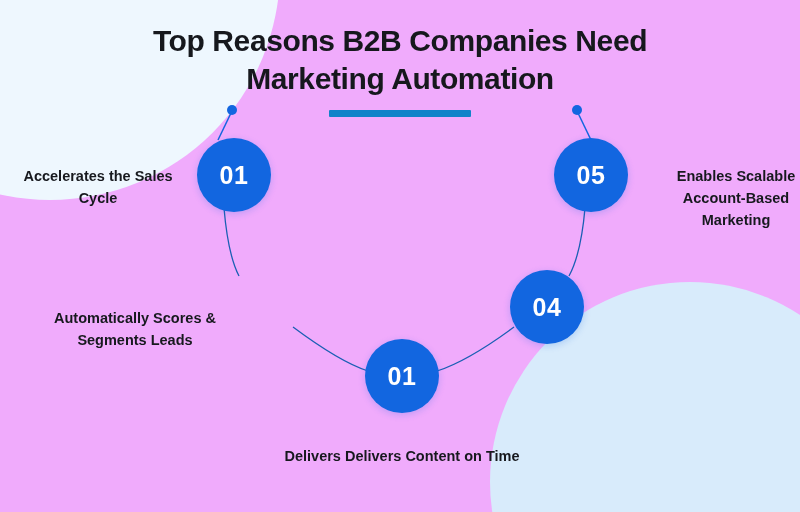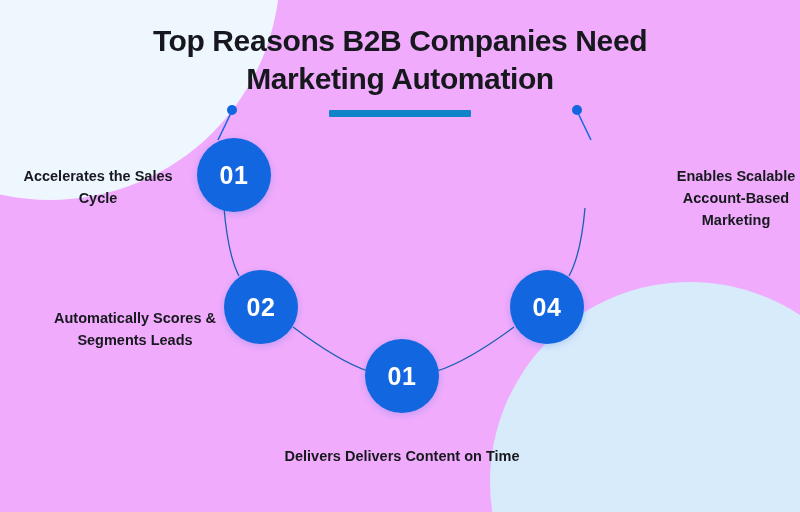--- a/index.html
+++ b/index.html
@@ -145,28 +145,28 @@
 
     <path d="M 224 208 Q 228 255 239 276" fill="none" stroke="#1a5fb4" stroke-width="1.3"></path>
     <path d="M 293 327 Q 340 362 368 371" fill="none" stroke="#1a5fb4" stroke-width="1.3"></path>
     <path d="M 437 371 Q 468 361 514 327" fill="none" stroke="#1a5fb4" stroke-width="1.3"></path>
     <path d="M 569 276 Q 581 254 585 208" fill="none" stroke="#1a5fb4" stroke-width="1.3"></path>
   </svg>
 
   <div class="node" id="node-1">
     <span>01</span>
   </div>
-  <div class="node" id="node-2">
-    <span>02</span>
-  </div>
   <div class="node" id="node-3">
     <span>01</span>
   </div>
   <div class="node" id="node-4">
     <span>04</span>
+  </div>
+  <div class="node" id="node-5">
+    <span>05</span>
   </div>
 
   <div class="label" id="label-1">Accelerates the Sales Cycle</div>
   <div class="label" id="label-2">Automatically Scores &amp; Segments Leads</div>
   <div class="label" id="label-3">Delivers Delivers Content on Time</div>
   <div class="label" id="label-5">Enables Scalable Account-Based Marketing</div>
 
 </div>
 
 </body></html>

